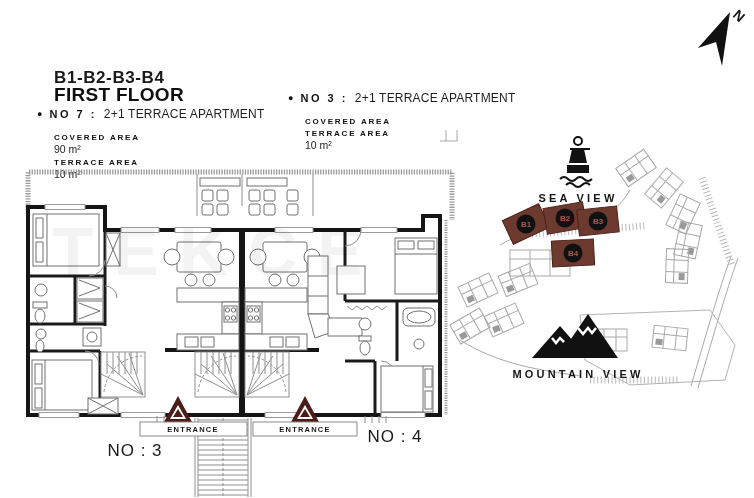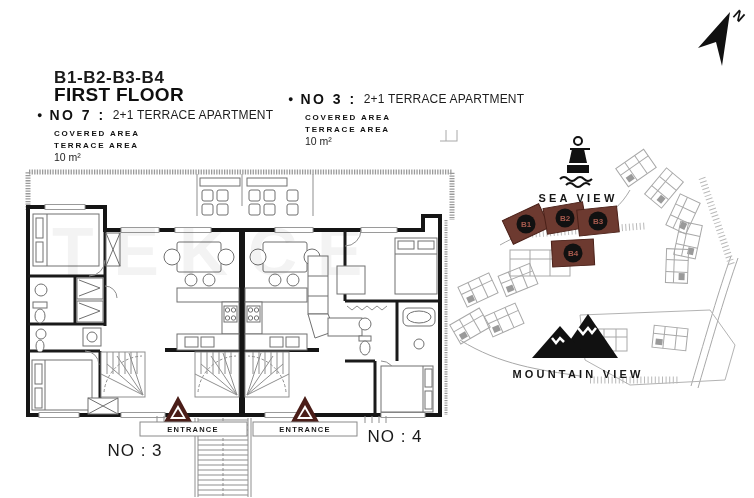--- a/index.html
+++ b/index.html
@@ -3,23 +3,23 @@
 <meta charset="utf-8">
 <style>
   html,body{margin:0;padding:0}
   body{width:754px;height:498px;position:relative;background:#fff;
        font-family:"Liberation Sans",sans-serif;overflow:hidden}
   .abs{position:absolute}
   .t1{font-size:17px;font-weight:700;letter-spacing:.6px;color:#1a1a1a}
   .t2{font-size:19px;font-weight:800;color:#0f0f0f;letter-spacing:.3px}
   .apt .r1{display:flex;align-items:center;gap:7px;white-space:nowrap}
   .bullet{font-size:9px;line-height:1;color:#111}
-  .no{font-size:14px;font-weight:700;letter-spacing:2.5px;color:#111}
+  .no{font-size:11px;font-weight:700;letter-spacing:2.5px;color:#111}
   .type{font-size:12px;letter-spacing:.2px;color:#1d1d1d}
-  .ind{margin-left:17px;margin-top:6px}
+  .ind{margin-left:17px;margin-top:12px}
   .lbl{font-size:8px;font-weight:700;letter-spacing:1.8px;color:#111;margin-top:3px}
   .val{font-size:10.5px;color:#1d1d1d;margin-top:1px}
   .wm{font-size:68px;font-weight:700;letter-spacing:20px;color:rgba(20,20,20,.05);
       pointer-events:none;z-index:9;white-space:nowrap}
   svg text{font-family:"Liberation Sans",sans-serif}
   
   .w4{stroke:#151515;stroke-width:4;fill:none}
   .w3{stroke:#1a1a1a;stroke-width:3;fill:none}
   .w6{stroke:#151515;stroke-width:6;fill:none}
   .tn{stroke:#8f8f8f;stroke-width:1;fill:none}
@@ -50,20 +50,21 @@
 <div class="abs t2" style="left:54px;top:84px">FIRST FLOOR</div>
 
 <div class="abs apt" style="left:37px;top:107px">
   <div class="r1">
     <span class="bullet">●</span>
     <span class="no">NO 7 :</span>
     <span class="type">2+1 TERRACE APARTMENT</span>
   </div>
   <div class="ind">
     <div class="lbl">COVERED AREA</div>
+    <div class="val">90 m²</div>
     <div class="lbl">TERRACE AREA</div>
     <div class="val">10 m²</div>
   </div>
 </div>
 
 <div class="abs apt" style="left:288px;top:91px">
   <div class="r1">
     <span class="bullet">●</span>
     <span class="no">NO 3 :</span>
     <span class="type">2+1 TERRACE APARTMENT</span>

